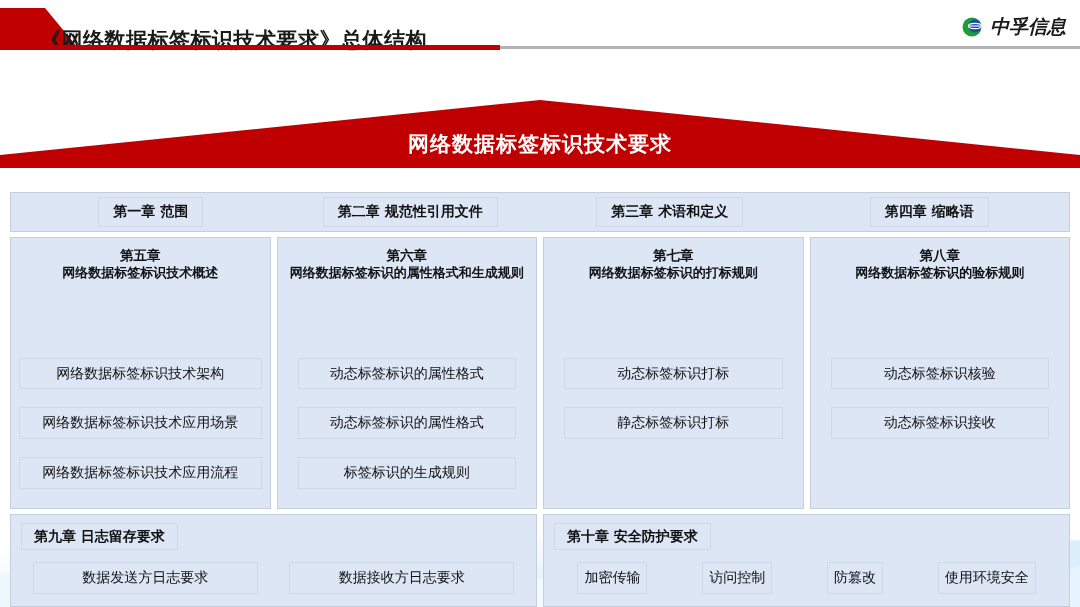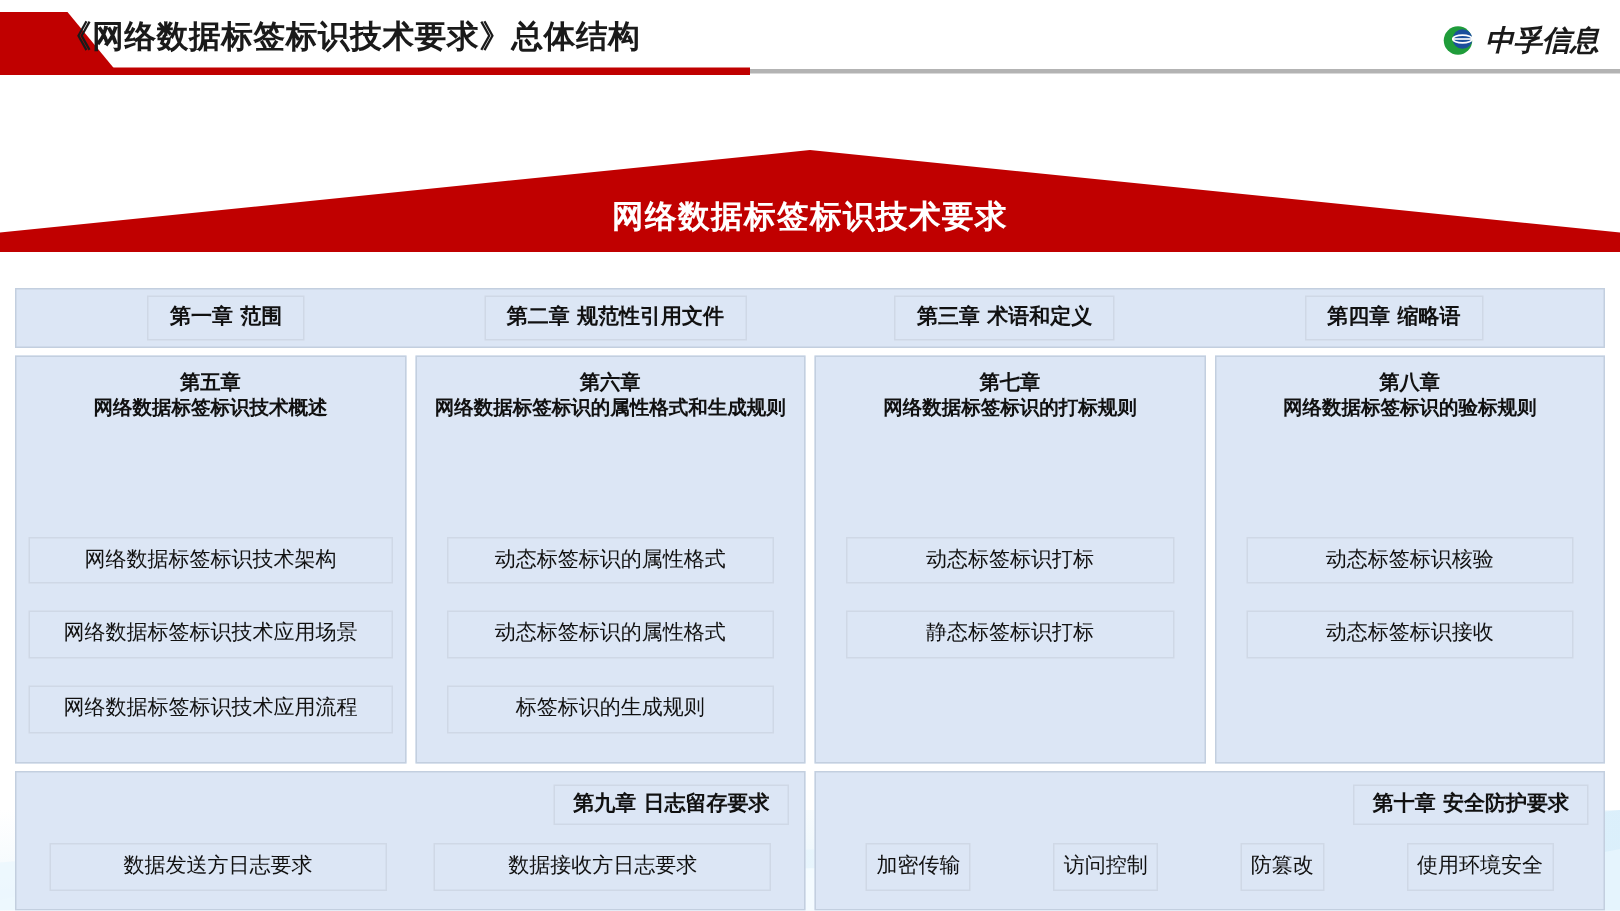--- a/index.html
+++ b/index.html
@@ -21,21 +21,21 @@
     position: absolute; top: 0; left: 0; width: 1080px; height: 58px;
     z-index: 3;
   }
   .header-accent {
     position: absolute; left: 0; top: 8px;
     width: 78px; height: 40px;
     background: #c00000;
     clip-path: polygon(0 0, 45px 0, 78px 40px, 0 40px);
   }
   .header-title {
-    position: absolute; left: 40px; top: 10px;
+    position: absolute; left: 40px; top: 26px;
     font-size: 21px; font-weight: bold; color: #1a1a1a;
     letter-spacing: 0.5px; white-space: nowrap;
   }
   .header-rule-red {
     position: absolute; left: 0; top: 45px; width: 500px; height: 5px;
     background: #c00000;
   }
   .header-rule-gray {
     position: absolute; left: 500px; top: 46px; width: 580px; height: 3px;
     background: #b3b3b3;
@@ -104,21 +104,21 @@
     text-align: center; font-size: 14px; color: #111111;
     padding: 5px 6px; white-space: nowrap; line-height: 1.4;
   }
   .col2 .item, .col3 .item, .col4 .item { margin: 0 12px; }
   .col3 .item-list, .col4 .item-list { min-height: 140px; }
 
   
   .row3 { display: flex; gap: 6px; margin-top: 5px; }
   .sec { flex: 1; min-width: 0; padding: 8px 10px 12px 10px; }
   .sec-head {
-    text-align: right; font-size: 14px; font-weight: bold; color: #111111;
+    text-align: left; font-size: 14px; font-weight: bold; color: #111111;
     margin-bottom: 12px;
   }
   .sec-head span {
     background: #dce6f5; border: 1px solid #cfd8e6;
     padding: 3px 12px; display: inline-block; line-height: 1.4;
   }
   .sec-items { display: flex; justify-content: space-around; gap: 8px; }
   .sec-items .item { flex: 0 0 auto; margin: 0; }
   .sec9 .sec-items .item { flex: 1; max-width: 225px; }
 </style>

